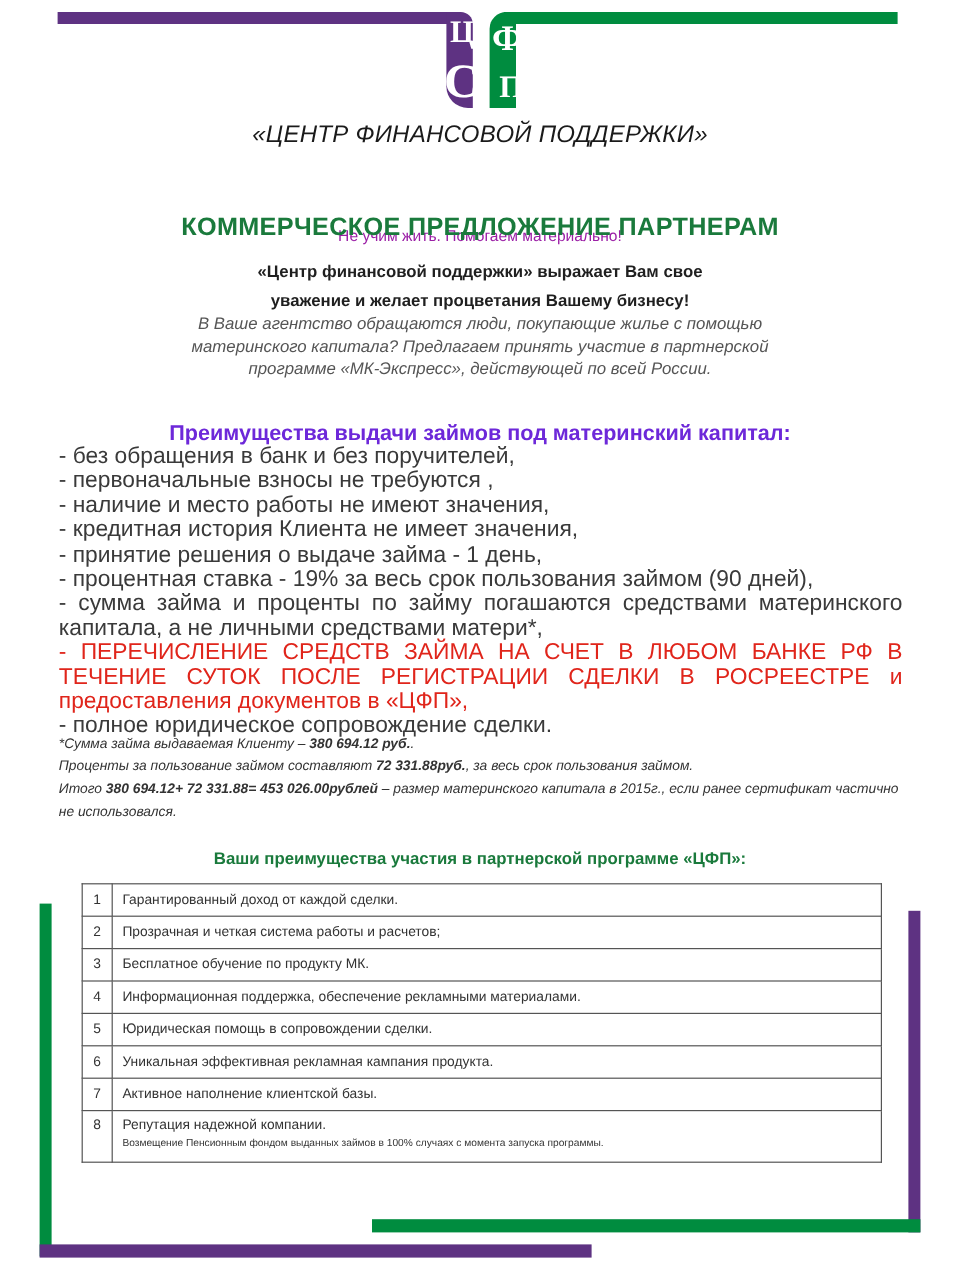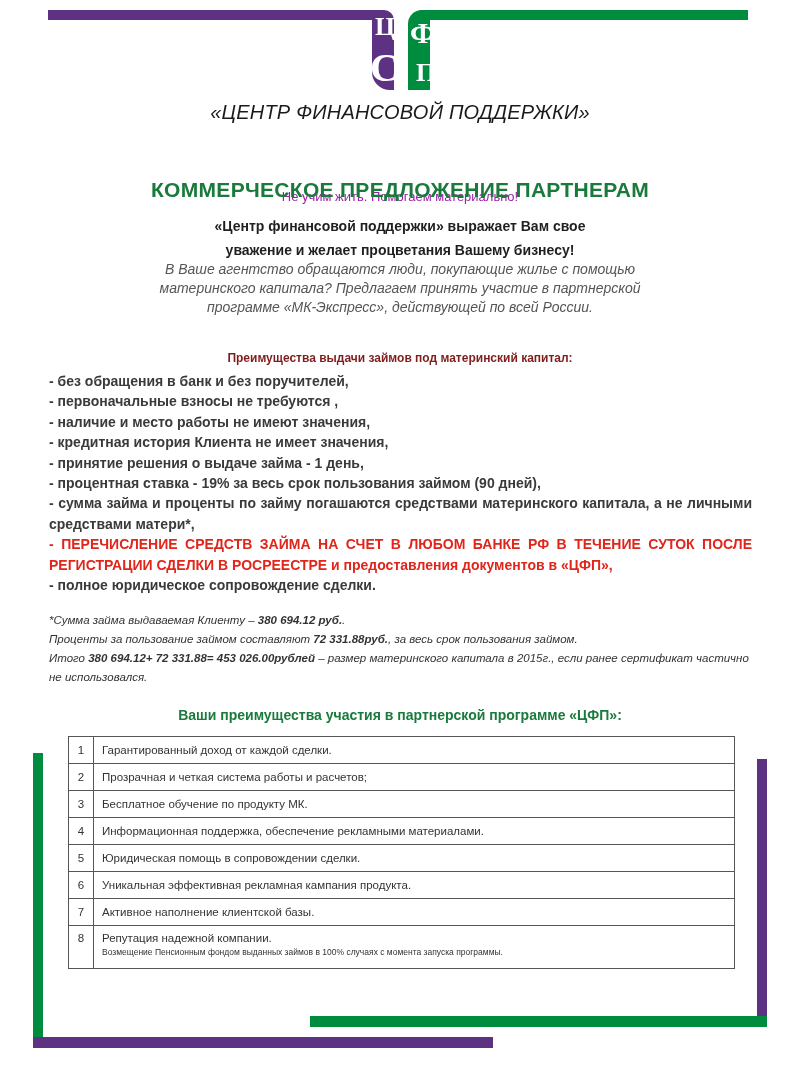--- a/index.html
+++ b/index.html
@@ -16,22 +16,22 @@
   .logo .glyph { position: absolute; font-family: "Liberation Serif", serif; font-weight: bold;
                  color: #ffffff; line-height: 1; }
 
   .center { position: absolute; left: 0; width: 800px; text-align: center; }
   .title-main { top: 101px; font-size: 20px; font-weight: normal; font-style: italic; color: #1a1a1a; letter-spacing: 0.2px; }
   .slogan { top: 149px; font-size: 13px; font-weight: normal; color: #9b1fa6; margin-top: 40px; }
   .headline { top: 178px; font-size: 21px; font-weight: bold; color: #1a7a3c; letter-spacing: 0.3px; }
   .greet { top: 214px; font-size: 14px; font-weight: bold; color: #1f1f1f; line-height: 24px; }
   .intro { top: 260px; font-size: 14px; font-style: italic; color: #555555; line-height: 19px; }
 
-  .adv-title { top: 351px; font-size: 12px; font-weight: bold; color: #7f1d1d; }
-  .adv-list { position: absolute; left: 49px; top: 371px; width: 703px; font-size: 14px; line-height: 20.4px; color: #3a3a3a; font-weight: bold; }
+  .adv-title { top: 351px; font-size: 18px; font-weight: bold; color: #6d28d9; }
+  .adv-list { position: absolute; left: 49px; top: 371px; width: 703px; font-size: 19px; line-height: 20.4px; color: #3a3a3a; }
   .adv-list div { text-align: justify; }
   .red { color: #e0251b; }
   .notes { position: absolute; left: 49px; top: 611px; width: 712px; font-size: 11.5px; font-style: italic; line-height: 19px; color: #333333; }
   .notes b { font-weight: bold; }
 
   .tbl-title { top: 707px; font-size: 14px; font-weight: bold; color: #1a7a3c; }
   table.benefits { position: absolute; left: 68px; top: 736px; width: 667px; border-collapse: collapse;
                    font-size: 11.5px; color: #333333; }
   table.benefits td { border: 1.5px solid #555555; height: 26px; padding: 0 8px; vertical-align: middle; }
   table.benefits td.num { width: 12px; text-align: center; padding: 0 6px; }

